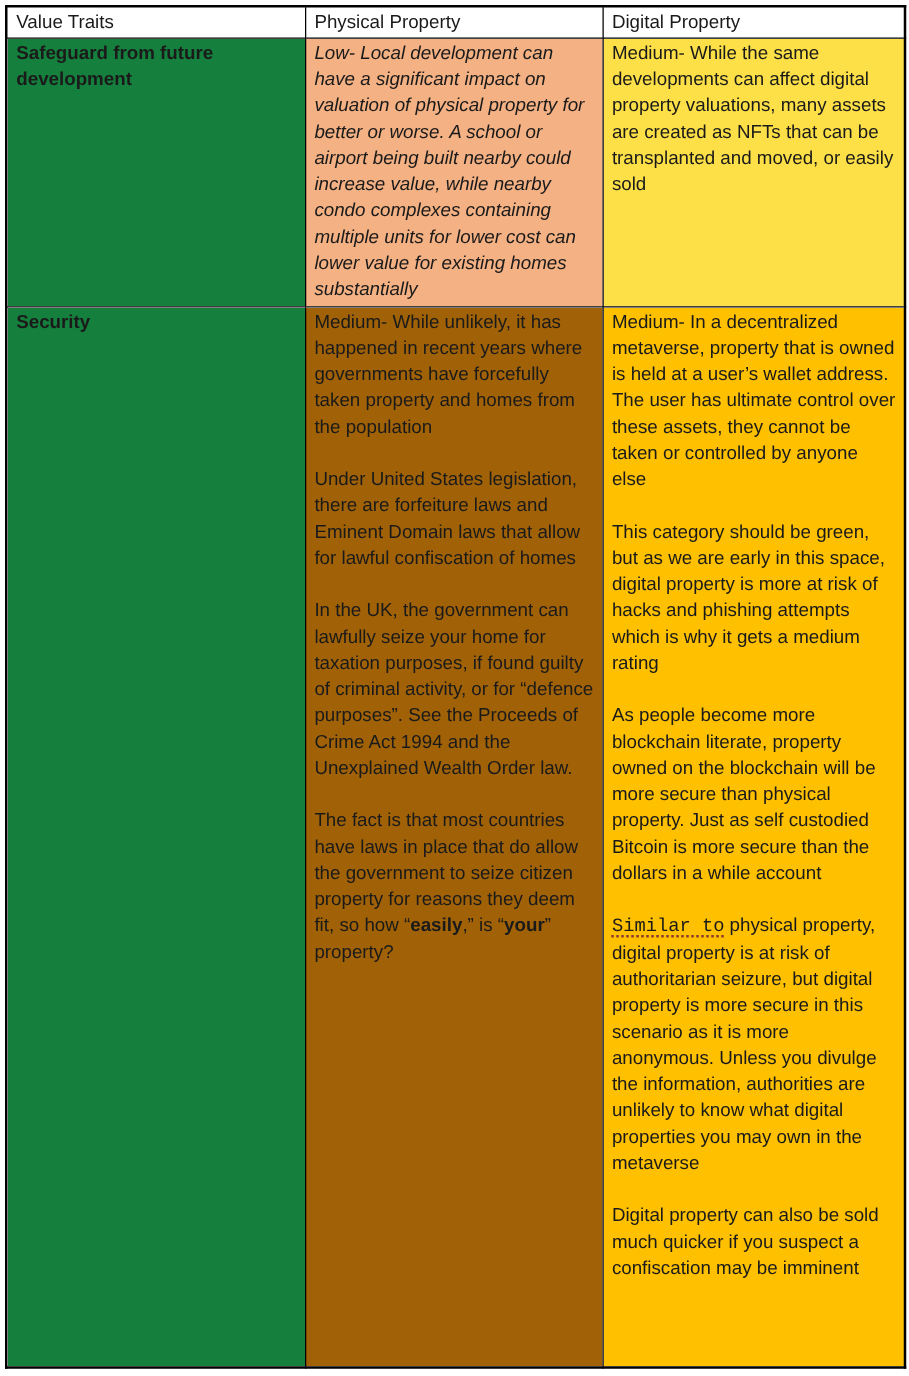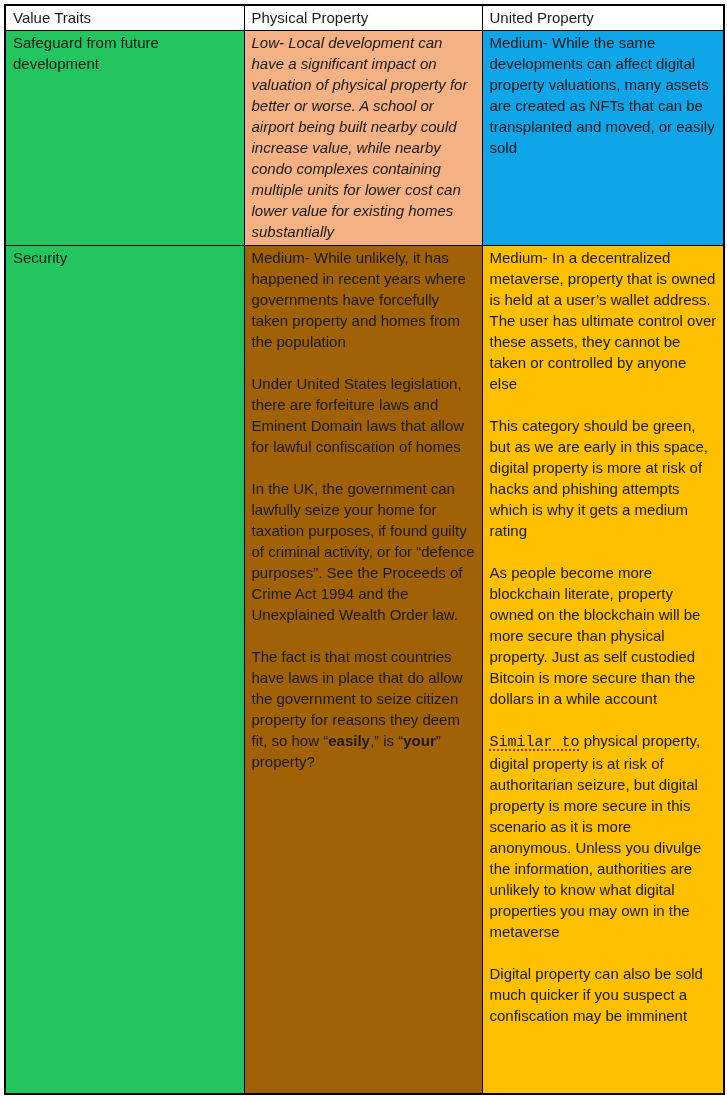--- a/index.html
+++ b/index.html
@@ -31,21 +31,21 @@
     font-weight: normal;
     font-size: 15px;
     line-height: 21px;
     padding: 1px 6px 2px 7px;
     overflow: hidden;
     word-wrap: break-word;
   }
   thead tr { height: 23px; }
   tbody tr.row-0 { height: 215px; }
   th { background: #ffffff; }
-  td.trait-cell { background: #22c55e; }
+  td.trait-cell { background: #15803d; font-weight: bold; }
   .para { margin: 0 0 21px 0; }
   .para:last-child { margin-bottom: 0; }
   .seg-bold { font-weight: bold; }
   .seg-dotted {
     text-decoration: underline dotted;
     text-decoration-thickness: 2px;
     text-underline-offset: 3px;
     font-family: Liberation Mono, monospace;
   }
 </style>
@@ -56,30 +56,30 @@
   <table class="doc-table">
     <colgroup>
       <col style="width:239px">
       <col style="width:238px">
       <col style="width:242px">
     </colgroup>
     <thead>
       <tr>
         <th>Value Traits</th>
         <th>Physical Property</th>
-        <th>United Property</th>
+        <th>Digital Property</th>
       </tr>
     </thead>
     <tbody>
       <tr class="row-0">
         <td class="trait-cell">Safeguard from future development</td>
         <td style="background: rgb(244, 177, 131); font-style: italic;">
             <p class="para"><span>Low- Local development can have a significant impact on valuation of physical property for better or worse. A school or airport being built nearby could increase value, while nearby condo complexes containing multiple units for lower cost can lower value for existing homes substantially</span></p>
           </td>
-        <td style="background: #0ea5e9;">
+        <td style="background: #fde047;">
             <p class="para"><span>Medium- While the same developments can affect digital property valuations, many assets are created as NFTs that can be transplanted and moved, or easily sold</span></p>
           </td>
       </tr>
       <tr class="row-1">
         <td class="trait-cell">Security</td>
         <td style="background: #a16207;">
             <p class="para"><span>Medium- While unlikely, it has happened in recent years where governments have forcefully taken property and homes from the population</span></p>
             <p class="para"><span>Under United States legislation, there are forfeiture laws and Eminent Domain laws that allow for lawful confiscation of homes</span></p>
             <p class="para"><span>In the UK, the government can lawfully seize your home for taxation purposes, if found guilty of criminal activity, or for “defence purposes”. See the Proceeds of Crime Act 1994 and the Unexplained Wealth Order law.</span></p>
             <p class="para"><span>The fact is that most countries have laws in place that do allow the government to seize citizen property for reasons they deem fit, so how “</span><span class="seg-bold">easily</span><span>,” is “</span><span class="seg-bold">your</span><span>” property?</span></p>

